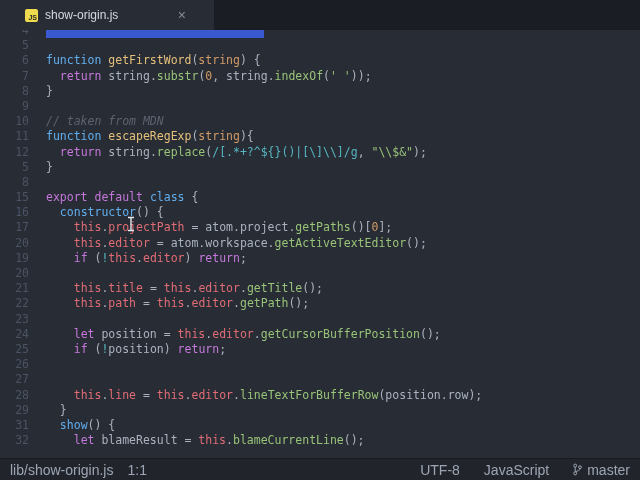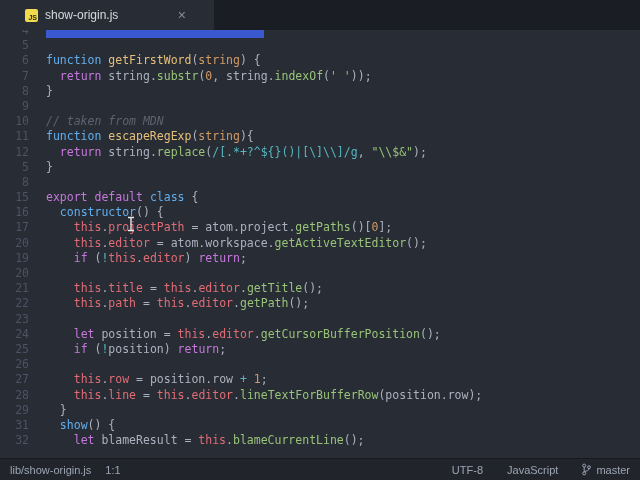--- a/index.html
+++ b/index.html
@@ -39,21 +39,21 @@
   .tok-rx  { color:var(--cyan,#56b6c2); }
   .tok-ths { color:var(--red,#e06c75);margin-top:15px; }
   .tok-op  { color:var(--cyan,#56b6c2); }
   .tok-cm  { color:var(--comment,#5c6370); font-style:italic; }
 
   .mouse-cursor { position:absolute; left:126px; top:186px; z-index:5; pointer-events:none; }
 
   
   .status-bar { height:22px; flex:none; background:var(--statusbar-bg,#21252b); border-top:1px solid #181a1f;
                 display:flex; align-items:center; padding:0 10px;
-                font-family:"Liberation Sans", sans-serif; font-size:11px; color:var(--ui-text,#9da5b4); }
+                font-family:"Liberation Sans", sans-serif; font-size:14px; color:var(--ui-text,#9da5b4); }
   .sb-left { display:flex; gap:14px; align-items:center; }
   .sb-right { margin-left:auto; display:flex; gap:24px; align-items:center; }
   .branch-group { display:flex; gap:5px; align-items:center; }
   .branch-group svg { display:block; }
 </style>
 </head>
 <body>
 
 <div class="window">
 
@@ -83,21 +83,21 @@
         <div class="code-line"><span class="gutter-num">17</span><span class="code-text"><span class="tok-p">    </span><span class="tok-ths">this</span><span class="tok-p">.</span><span class="tok-ths">projectPath</span><span class="tok-p"> = </span><span class="tok-p">atom.project.</span><span class="tok-call">getPaths</span><span class="tok-p">()[</span><span class="tok-num">0</span><span class="tok-p">];</span></span></div>
         <div class="code-line"><span class="gutter-num">20</span><span class="code-text"><span class="tok-p">    </span><span class="tok-ths">this</span><span class="tok-p">.</span><span class="tok-ths">editor</span><span class="tok-p"> = </span><span class="tok-p">atom.workspace.</span><span class="tok-call">getActiveTextEditor</span><span class="tok-p">();</span></span></div>
         <div class="code-line"><span class="gutter-num">19</span><span class="code-text"><span class="tok-p">    </span><span class="tok-kw">if</span><span class="tok-p"> (</span><span class="tok-op">!</span><span class="tok-ths">this</span><span class="tok-p">.</span><span class="tok-ths">editor</span><span class="tok-p">) </span><span class="tok-kw">return</span><span class="tok-p">;</span></span></div>
         <div class="code-line"><span class="gutter-num">20</span><span class="code-text"></span></div>
         <div class="code-line"><span class="gutter-num">21</span><span class="code-text"><span class="tok-p">    </span><span class="tok-ths">this</span><span class="tok-p">.</span><span class="tok-ths">title</span><span class="tok-p"> = </span><span class="tok-ths">this</span><span class="tok-p">.</span><span class="tok-ths">editor</span><span class="tok-p">.</span><span class="tok-call">getTitle</span><span class="tok-p">();</span></span></div>
         <div class="code-line"><span class="gutter-num">22</span><span class="code-text"><span class="tok-p">    </span><span class="tok-ths">this</span><span class="tok-p">.</span><span class="tok-ths">path</span><span class="tok-p"> = </span><span class="tok-ths">this</span><span class="tok-p">.</span><span class="tok-ths">editor</span><span class="tok-p">.</span><span class="tok-call">getPath</span><span class="tok-p">();</span></span></div>
         <div class="code-line"><span class="gutter-num">23</span><span class="code-text"></span></div>
         <div class="code-line"><span class="gutter-num">24</span><span class="code-text"><span class="tok-p">    </span><span class="tok-kw">let</span><span class="tok-p"> position = </span><span class="tok-ths">this</span><span class="tok-p">.</span><span class="tok-ths">editor</span><span class="tok-p">.</span><span class="tok-call">getCursorBufferPosition</span><span class="tok-p">();</span></span></div>
         <div class="code-line"><span class="gutter-num">25</span><span class="code-text"><span class="tok-p">    </span><span class="tok-kw">if</span><span class="tok-p"> (</span><span class="tok-op">!</span><span class="tok-p">position) </span><span class="tok-kw">return</span><span class="tok-p">;</span></span></div>
         <div class="code-line"><span class="gutter-num">26</span><span class="code-text"></span></div>
-        <div class="code-line"><span class="gutter-num">27</span><span class="code-text"><span class="tok-p">    </span><span class="tok-ths">this</span><span class="tok-p">.</span><span class="tok-ths">row</span><span class="tok-p"> = position.row </span><span class="tok-op">+</span><span class="tok-p"> </span><span class="tok-num">1</span><span class="tok-p">;</span></span></div>
+        <div class="code-line"><span class="gutter-num">27</span></div>
         <div class="code-line"><span class="gutter-num">28</span><span class="code-text"><span class="tok-p">    </span><span class="tok-ths">this</span><span class="tok-p">.</span><span class="tok-ths">line</span><span class="tok-p"> = </span><span class="tok-ths">this</span><span class="tok-p">.</span><span class="tok-ths">editor</span><span class="tok-p">.</span><span class="tok-call">lineTextForBufferRow</span><span class="tok-p">(position.row);</span></span></div>
         <div class="code-line"><span class="gutter-num">29</span><span class="code-text"><span class="tok-p">  }</span></span></div>
         <div class="code-line"><span class="gutter-num">31</span><span class="code-text"><span class="tok-p">  </span><span class="tok-mth">show</span><span class="tok-p">() {</span></span></div>
         <div class="code-line"><span class="gutter-num">32</span><span class="code-text"><span class="tok-p">    </span><span class="tok-kw">let</span><span class="tok-p"> blameResult = </span><span class="tok-ths">this</span><span class="tok-p">.</span><span class="tok-call">blameCurrentLine</span><span class="tok-p">();</span></span></div>
       </div>
     <span class="mouse-cursor">
       <svg width="10" height="16" viewBox="0 0 10 16">
         <path d="M2 1.5 H8 M5 1.5 V14.5 M2 14.5 H8" stroke="#e6e9ee" stroke-width="1.4" fill="none"></path>
       </svg>
     </span>

